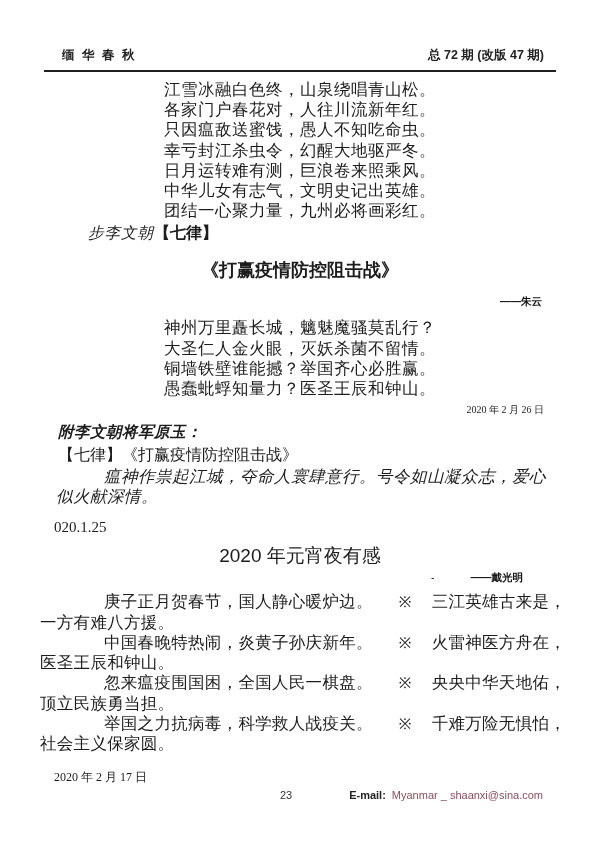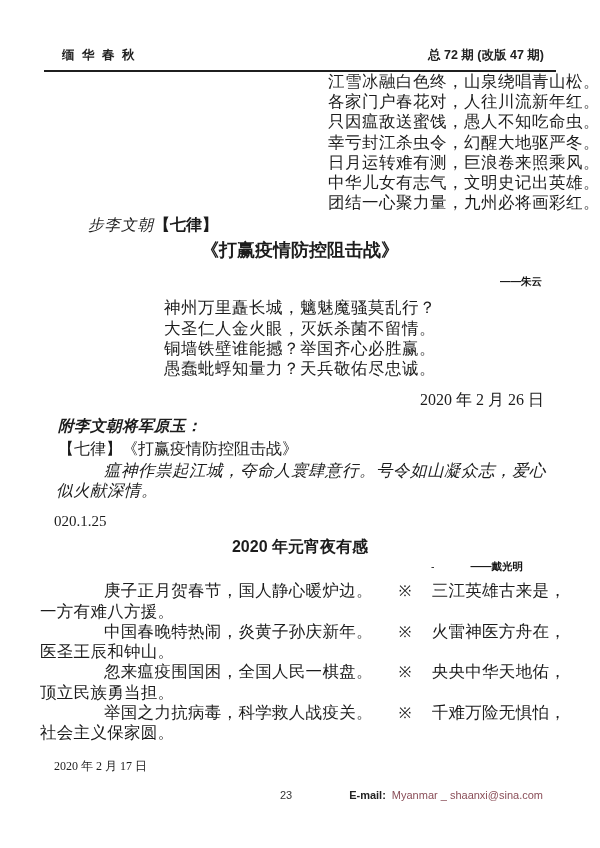--- a/index.html
+++ b/index.html
@@ -32,25 +32,25 @@
     border-top: 2.5px solid #1f1f1f;
     height: 0;
   }
   
   .poem-center {
     text-align: center;
     font-size: 16.5px;
     line-height: 20.2px;
     letter-spacing: 0.5px;
   }
-  .poem1 { margin-top: 0; text-align: right; }
+  .poem1 { margin-top: 8px; }
   .poem2 { margin-top: 9px; }
   .poem-line { display: block; }
   
-  .attribution-row { margin: 2px 0 4px 88px; line-height: 19px; }
+  .attribution-row { margin: 2px 0 16px 88px; line-height: 19px; }
   .script-name {
     font-style: italic;
     font-size: 15.5px;
     letter-spacing: 1px;
   }
   .form-tag {
     font-family: "Liberation Sans", "DejaVu Sans", sans-serif;
     font-weight: 700;
     font-size: 16px;
   }
@@ -64,22 +64,22 @@
   .author-row1 {
     text-align: right;
     margin: 13px 58px 0 0;
     font-family: "Liberation Sans", "DejaVu Sans", sans-serif;
     font-weight: 700;
     font-size: 10.5px;
     color: #111;
   }
   .date-right {
     text-align: right;
-    margin: 11px 56px 0 0;
-    font-size: 16px;
+    margin: 4px 56px 0 0;
+    font-size: 10px;
     padding-left: 20px;
   }
   
   .appendix-heading {
     margin: 5px 0 0 58px;
     font-style: italic;
     font-weight: 700;
     font-size: 15.5px;
     letter-spacing: 0.5px;
   }
@@ -92,22 +92,22 @@
     text-indent: 48px;
     font-size: 16.5px;
     line-height: 20px;
     letter-spacing: 0.5px;
     font-style: italic;
   }
   .date-note { margin: 12px 0 0 54px; font-size: 15px; }
   .title-main2 {
     text-align: center;
     font-family: "Liberation Sans", "DejaVu Sans", sans-serif;
-    font-weight: 700;
-    font-size: 16px;
+    font-weight: 400;
+    font-size: 19px;
     margin-top: 7px;
   }
   .author-row2 {
     text-align: right;
     margin: 2px 77px 0 0;
     font-family: "Liberation Sans", "DejaVu Sans", sans-serif;
     font-weight: 700;
     font-size: 10.5px;
     color: #111;
     padding-left: 31px;
@@ -171,21 +171,21 @@
   </div>
 
   <div class="title-main">《打赢疫情防控阻击战》</div>
 
   <div class="author-row1">——朱云</div>
 
   <div class="poem-center poem2">
     <span class="poem-line">神州万里矗长城，魑魅魔骚莫乱行？</span>
     <span class="poem-line">大圣仁人金火眼，灭妖杀菌不留情。</span>
     <span class="poem-line">铜墙铁壁谁能撼？举国齐心必胜赢。</span>
-    <span class="poem-line">愚蠢蚍蜉知量力？天兵敬佑尽忠诚。</span>
+    <span class="poem-line">愚蠢蚍蜉知量力？医圣王辰和钟山。</span>
   </div>
 
   <div class="date-right">2020 年 2 月 26 日</div>
 
   <div class="appendix-heading">附李文朝将军原玉：</div>
   <div class="appendix-title">【七律】《打赢疫情防控阻击战》</div>
   <p class="appendix-para">瘟神作祟起江城，夺命人寰肆意行。号令如山凝众志，爱心似火献深情。</p>
 
   <div class="date-note">020.1.25</div>
 

